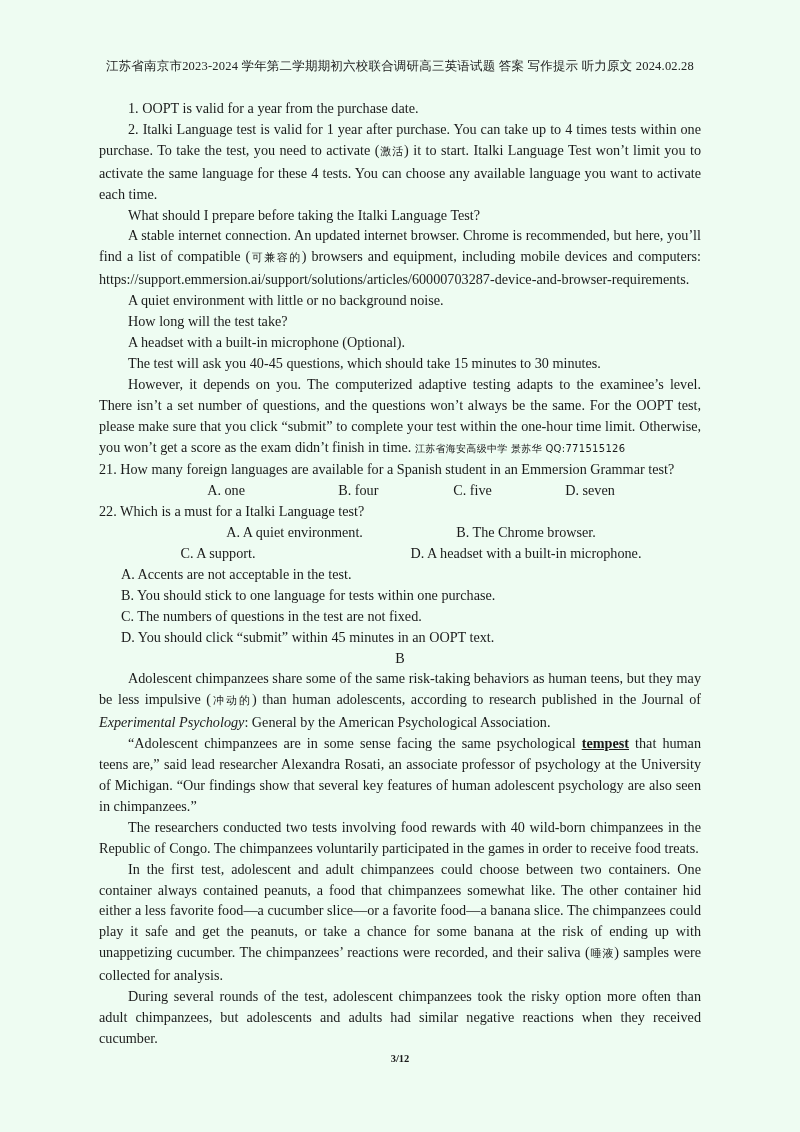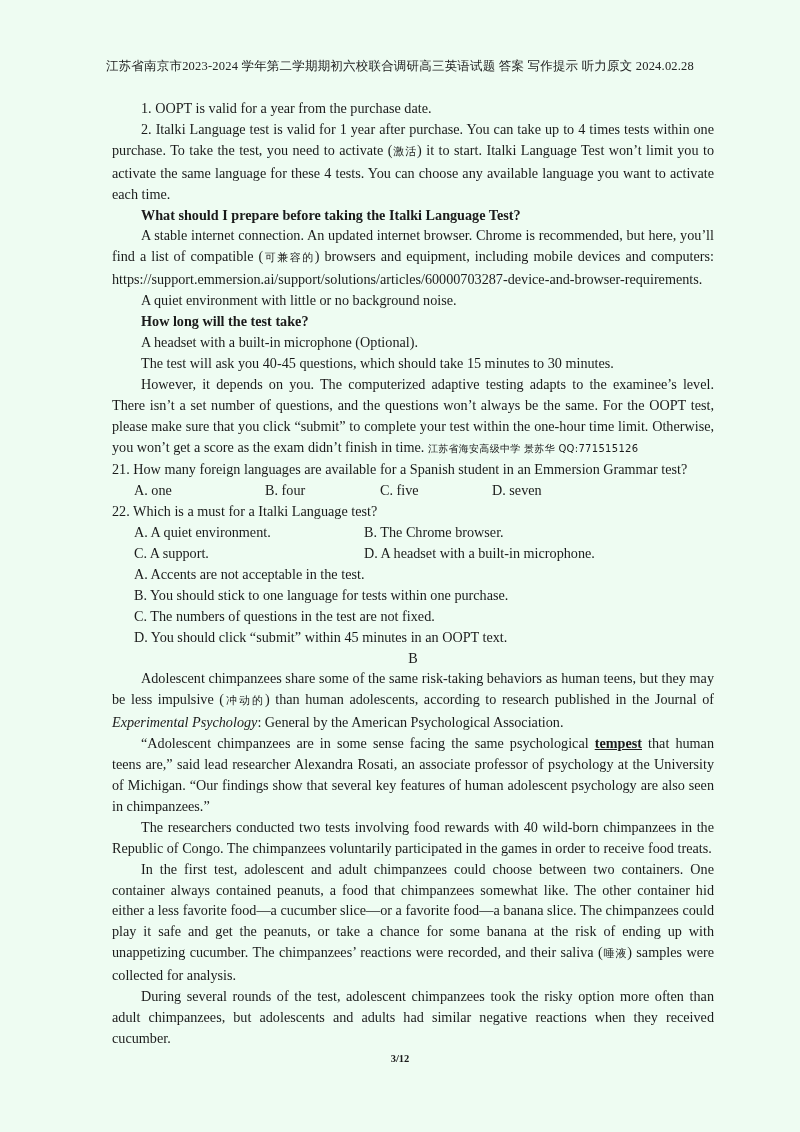--- a/index.html
+++ b/index.html
@@ -20,35 +20,36 @@
       top: 58px;
       left: 0;
       width: 800px;
       text-align: center;
       font-size: 12.5px;
       letter-spacing: 0.2px;
       color: #222;
     }
     .page {
       position: absolute;
-      left: 112px;
+      left: 99px;
       top: 98px;
       width: 602px;
       font-size: 14.2px;
       line-height: 20.9px;
     }
     .p {
       margin: 0;
       text-align: justify;
     }
     .indent { text-indent: 29px; }
-    .bold { font-weight: bold; }
+    .bold { font-weight: normal; }
     .q { margin: 0; }
     .opts {
       padding-left: 22px;
+      justify-content: center;
     }
     .opts4 {
       display: flex;
     }
     .opts4 span:nth-child(1) { width: 131px; }
     .opts4 span:nth-child(2) { width: 115px; }
     .opts4 span:nth-child(3) { width: 112px; }
     .opts2 {
       display: flex;
     }

